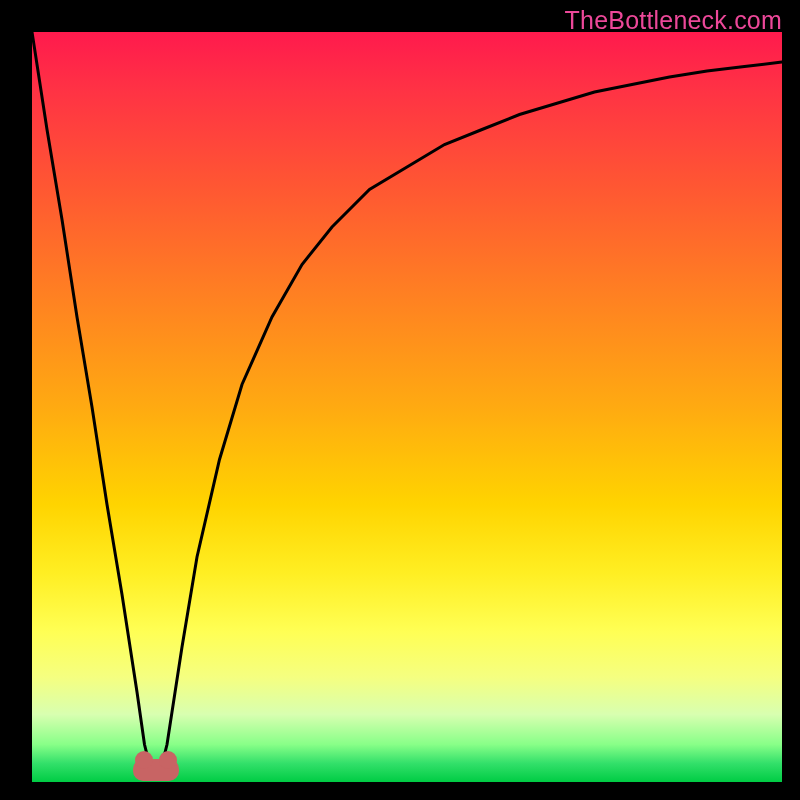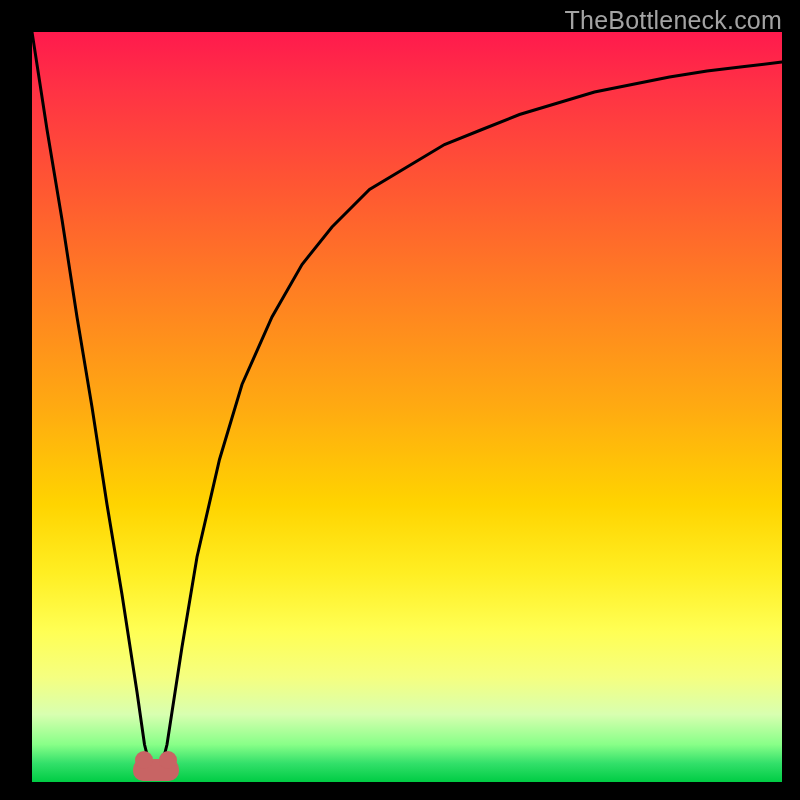--- a/index.html
+++ b/index.html
@@ -36,21 +36,21 @@
       #d8ffb0 91%,
       #88ff88 95%,
       #33e06a 97.5%,
       #00cc44 100%
     );
   }
   .attribution {
     position: absolute;
     top: 6px;
     right: 18px;
-    color: #a3a3a3;
+    color: #ec4899;
     font-size: 25px;
     font-weight: 500;
     letter-spacing: 0.2px;
     pointer-events: none;
   }
   svg.curve {
     position: absolute;
     left: 0;
     top: 0;
     width: 750px;

